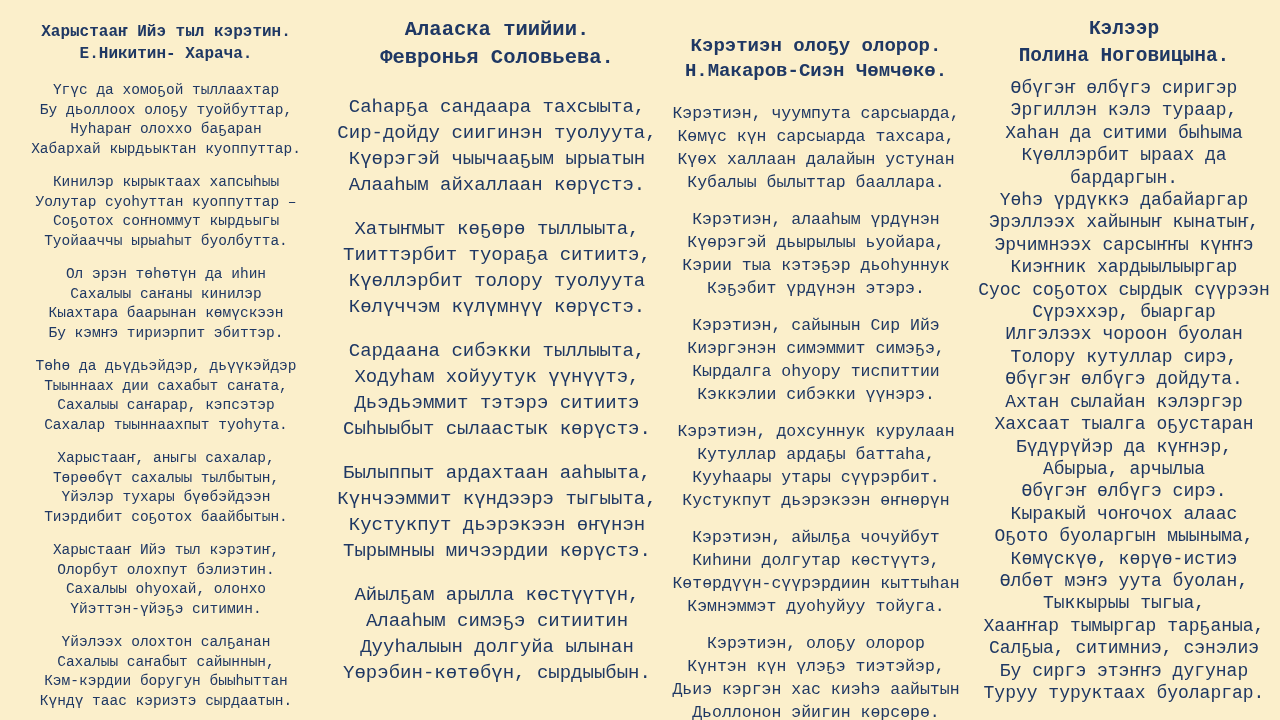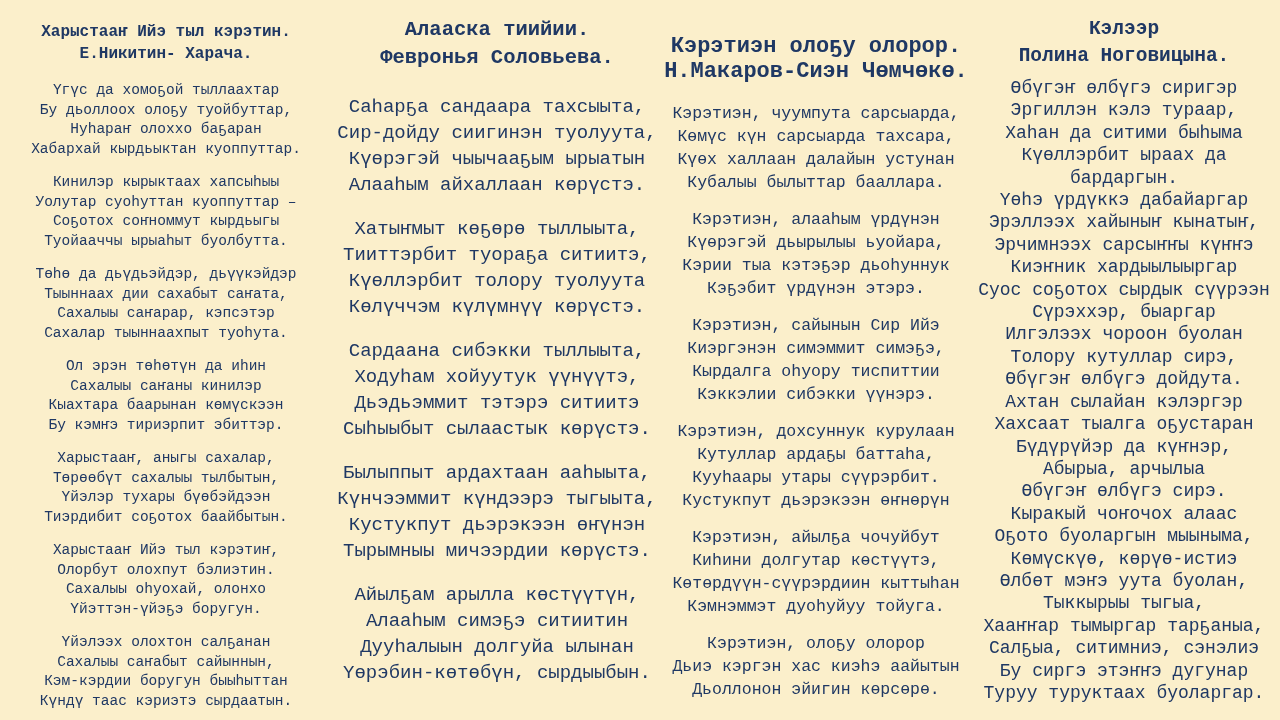--- a/index.html
+++ b/index.html
@@ -33,21 +33,21 @@
 
   .col1 { left: 10px;  width: 312px; padding-top: 22px; font-size: 14.5px; line-height: 19.5px; }
   .col1 .title  { font-size: 16px;   line-height: 21.5px; margin-bottom: 16px; }
   .col1 .stanza { margin-bottom: 14px; }
 
   .col2 { left: 332px; width: 330px; padding-top: 16px; font-size: 19px;  line-height: 26px; }
   .col2 .title  { font-size: 20.5px; line-height: 28px;  margin-bottom: 22px; }
   .col2 .stanza { margin-bottom: 18px; }
 
   .col3 { left: 664px; width: 304px; padding-top: 34px; font-size: 16.5px; line-height: 23px; }
-  .col3 .title  { font-size: 22px;   line-height: 25px;  margin-bottom: 18px; }
+  .col3 .title  { font-size: 19px;   line-height: 25px;  margin-bottom: 18px; }
   .col3 .stanza { margin-bottom: 14px; }
 
   .col4 { left: 968px; width: 312px; padding-top: 16px; font-size: 18px;  line-height: 22.4px; }
   .col4 .title  { font-size: 19.5px; line-height: 26.5px; margin-bottom: 8px; }
   .col4 .stanza { margin-bottom: 0; }
 </style>
 </head>
 <body>
 
 <div class="page">
@@ -62,42 +62,42 @@
         <div class="line">Нуһараҥ олоххо баҕаран</div>
         <div class="line">Хабархай кырдьыктан куоппуттар.</div>
       </div>
       <div class="stanza">
         <div class="line">Кинилэр кырыктаах хапсыһыы</div>
         <div class="line">Уолутар суоһуттан куоппуттар –</div>
         <div class="line">Соҕотох соҥноммут кырдьыгы</div>
         <div class="line">Туойааччы ырыаһыт буолбутта.</div>
       </div>
       <div class="stanza">
+        <div class="line">Ол эрэн төһөтүн да иһин</div>
+        <div class="line">Сахалыы саҥаны кинилэр</div>
+        <div class="line">Кыахтара баарынан көмүскээн</div>
+        <div class="line">Бу кэмҥэ тириэрпит эбиттэр.</div>
+      </div>
+      <div class="stanza">
         <div class="line">Төһө да дьүдьэйдэр, дьүүкэйдэр</div>
         <div class="line">Тыыннаах дии сахабыт саҥата,</div>
         <div class="line">Сахалыы саҥарар, кэпсэтэр</div>
         <div class="line">Сахалар тыыннаахпыт туоһута.</div>
       </div>
       <div class="stanza">
-        <div class="line">Ол эрэн төһөтүн да иһин</div>
-        <div class="line">Сахалыы саҥаны кинилэр</div>
-        <div class="line">Кыахтара баарынан көмүскээн</div>
-        <div class="line">Бу кэмҥэ тириэрпит эбиттэр.</div>
-      </div>
-      <div class="stanza">
         <div class="line">Харыстааҥ, аныгы сахалар,</div>
         <div class="line">Төрөөбүт сахалыы тылбытын,</div>
         <div class="line">Үйэлэр тухары бүөбэйдээн</div>
         <div class="line">Тиэрдибит соҕотох баайбытын.</div>
       </div>
       <div class="stanza">
         <div class="line">Харыстааҥ Ийэ тыл кэрэтиҥ,</div>
         <div class="line">Олорбут олохпут бэлиэтин.</div>
         <div class="line">Сахалыы оһуохай, олонхо</div>
-        <div class="line">Үйэттэн-үйэҕэ боругун.</div>
+        <div class="line">Үйэттэн-үйэҕэ ситимин.</div>
       </div>
       <div class="stanza">
         <div class="line">Үйэлээх олохтон салҕанан</div>
         <div class="line">Сахалыы саҥабыт сайыннын,</div>
         <div class="line">Кэм-кэрдии боругун быыһыттан</div>
         <div class="line">Күндү таас кэриэтэ сырдаатын.</div>
       </div>
     </section>
   <section class="col col2">
       <div class="title">
@@ -165,20 +165,21 @@
         <div class="line">Кустукпут дьэрэкээн өҥнөрүн</div>
       </div>
       <div class="stanza">
         <div class="line">Кэрэтиэн, айылҕа чочуйбут</div>
         <div class="line">Киһини долгутар көстүүтэ,</div>
         <div class="line">Көтөрдүүн-сүүрэрдиин кыттыһан</div>
         <div class="line">Кэмнэммэт дуоһуйуу тойуга.</div>
       </div>
       <div class="stanza">
         <div class="line">Кэрэтиэн, олоҕу олорор</div>
+        <div class="line">Күнтэн күн үлэҕэ тиэтэйэр,</div>
         <div class="line">Дьиэ кэргэн хас киэһэ аайытын</div>
         <div class="line">Дьоллонон эйигин көрсөрө.</div>
       </div>
     </section>
   <section class="col col4">
       <div class="title">
         <div>Кэлээр</div>
         <div>Полина Ноговицына.</div>
       </div>
       <div class="stanza">

